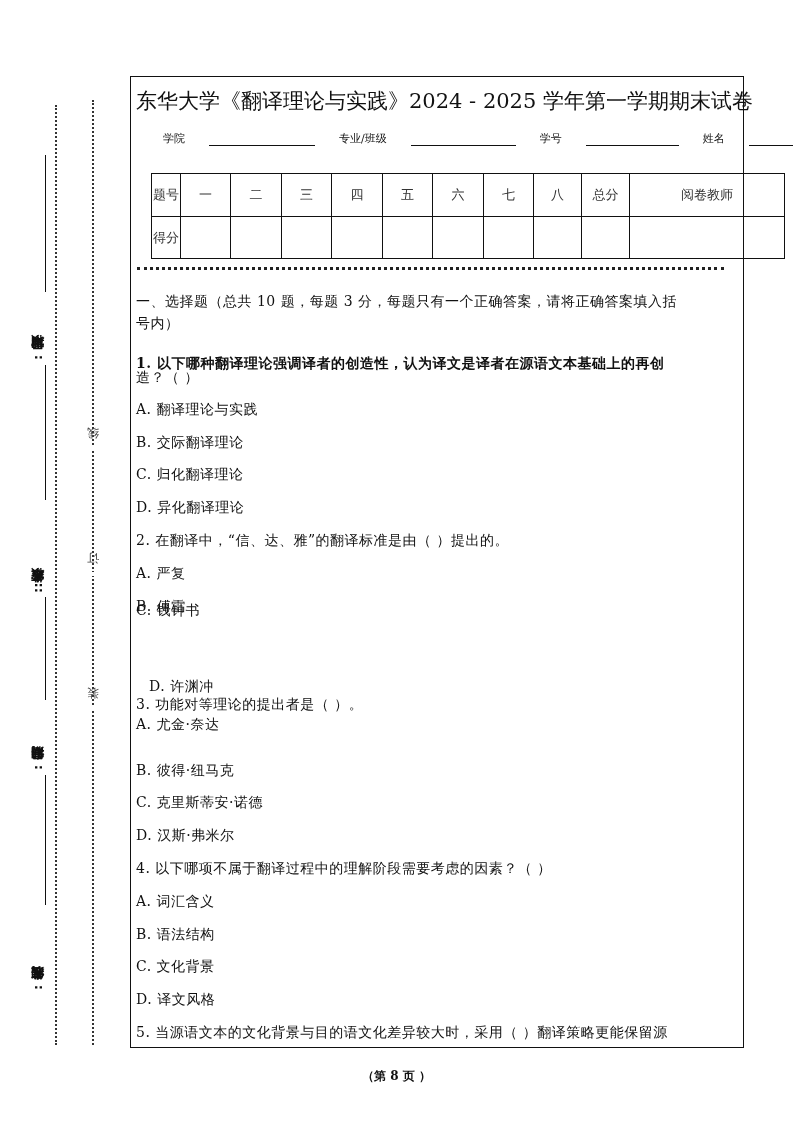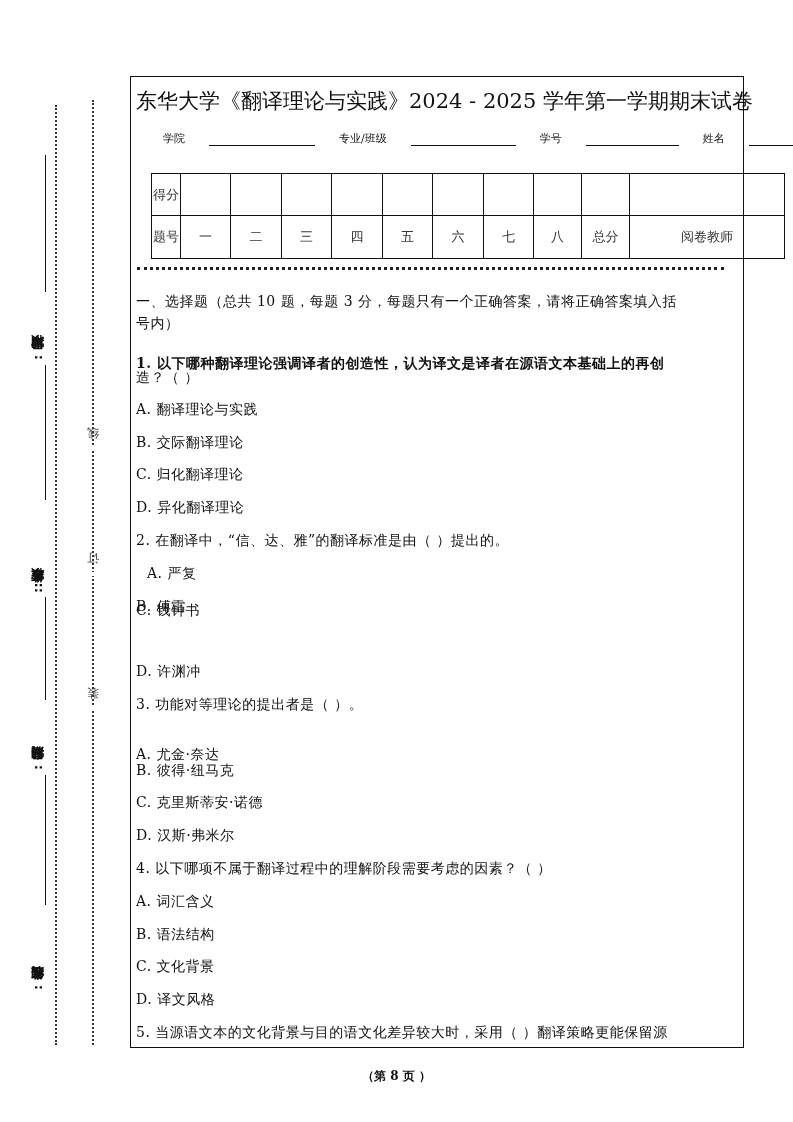--- a/index.html
+++ b/index.html
@@ -55,69 +55,69 @@
   <span class="lbl">专业/班级</span>
   <span class="blank" style="width:105px;"></span>
   <span class="lbl">学号</span>
   <span class="blank" style="width:93px;"></span>
   <span class="lbl">姓名</span>
   <span class="blank" style="width:107px;"></span>
 </div>
 
 <table class="score">
   <tbody>
-      <tr style="height:42px;">
+      <tr style="height:43px;">
+    <td style="width:28px;line-height:20px;">题号</td>
+    <td style="width:49px;">一</td>
+    <td style="width:50px;">二</td>
+    <td style="width:49px;">三</td>
+    <td style="width:50px;">四</td>
+    <td style="width:49px;">五</td>
+    <td style="width:50px;">六</td>
+    <td style="width:49px;">七</td>
+    <td style="width:47px;">八</td>
+    <td style="width:47px;">总分</td>
+    <td style="width:94px;line-height:18px;padding:0 30px;">阅卷教师</td>
+  </tr>
+  <tr style="height:42px;">
     <td style="line-height:20px;">得分</td>
     <td></td>
     <td></td>
     <td></td>
     <td></td>
     <td></td>
     <td></td>
     <td></td>
     <td></td>
     <td></td>
     <td></td>
-  </tr>
-  <tr style="height:43px;">
-    <td style="width:28px;line-height:20px;">题号</td>
-    <td style="width:49px;">一</td>
-    <td style="width:50px;">二</td>
-    <td style="width:49px;">三</td>
-    <td style="width:50px;">四</td>
-    <td style="width:49px;">五</td>
-    <td style="width:50px;">六</td>
-    <td style="width:49px;">七</td>
-    <td style="width:47px;">八</td>
-    <td style="width:47px;">总分</td>
-    <td style="width:94px;line-height:18px;padding:0 30px;">阅卷教师</td>
   </tr>
 </tbody>
   </table>
 
 <div class="dots-h"></div>
 
 <div class="q" style="top:293px;">一、选择题（总共 10 题，每题 3 分，每题只有一个正确答案，请将正确答案填入括</div>
 <div class="q" style="top:315px;">号内）</div>
 
 <div class="q" style="top:355px;font-weight:bold;">1.  以下哪种翻译理论强调译者的创造性，认为译文是译者在源语文本基础上的再创</div>
 <div class="q" style="top:369px;">造？（   ）</div>
 <div class="q" style="top:401px;">A.  翻译理论与实践</div>
 <div class="q" style="top:434px;">B.  交际翻译理论</div>
 <div class="q" style="top:466px;">C.  归化翻译理论</div>
 <div class="q" style="top:499px;">D.  异化翻译理论</div>
 
 <div class="q" style="top:532px;">2.  在翻译中，“信、达、雅”的翻译标准是由（   ）提出的。</div>
-<div class="q" style="top:565px;margin-left:11px;">A.  严复</div>
+<div class="q" style="top:565px;">A.  严复</div>
 <div class="q" style="top:598px;">B.  傅雷</div>
 <div class="q" style="top:602px;">C.  钱钟书</div>
-<div class="q" style="top:663px;">D.  许渊冲</div>
+<div class="q" style="top:678px;margin-left:13px;">D.  许渊冲</div>
 
 <div class="q" style="top:696px;">3.  功能对等理论的提出者是（   ）。</div>
-<div class="q" style="top:746px;">A.  尤金·奈达</div>
+<div class="q" style="top:716px;">A.  尤金·奈达</div>
 <div class="q" style="top:762px;">B.  彼得·纽马克</div>
 <div class="q" style="top:794px;">C.  克里斯蒂安·诺德</div>
 <div class="q" style="top:827px;">D.  汉斯·弗米尔</div>
 
 <div class="q" style="top:860px;">4.  以下哪项不属于翻译过程中的理解阶段需要考虑的因素？（   ）</div>
 <div class="q" style="top:893px;">A.  词汇含义</div>
 <div class="q" style="top:926px;">B.  语法结构</div>
 <div class="q" style="top:958px;">C.  文化背景</div>
 <div class="q" style="top:991px;">D.  译文风格</div>
 

